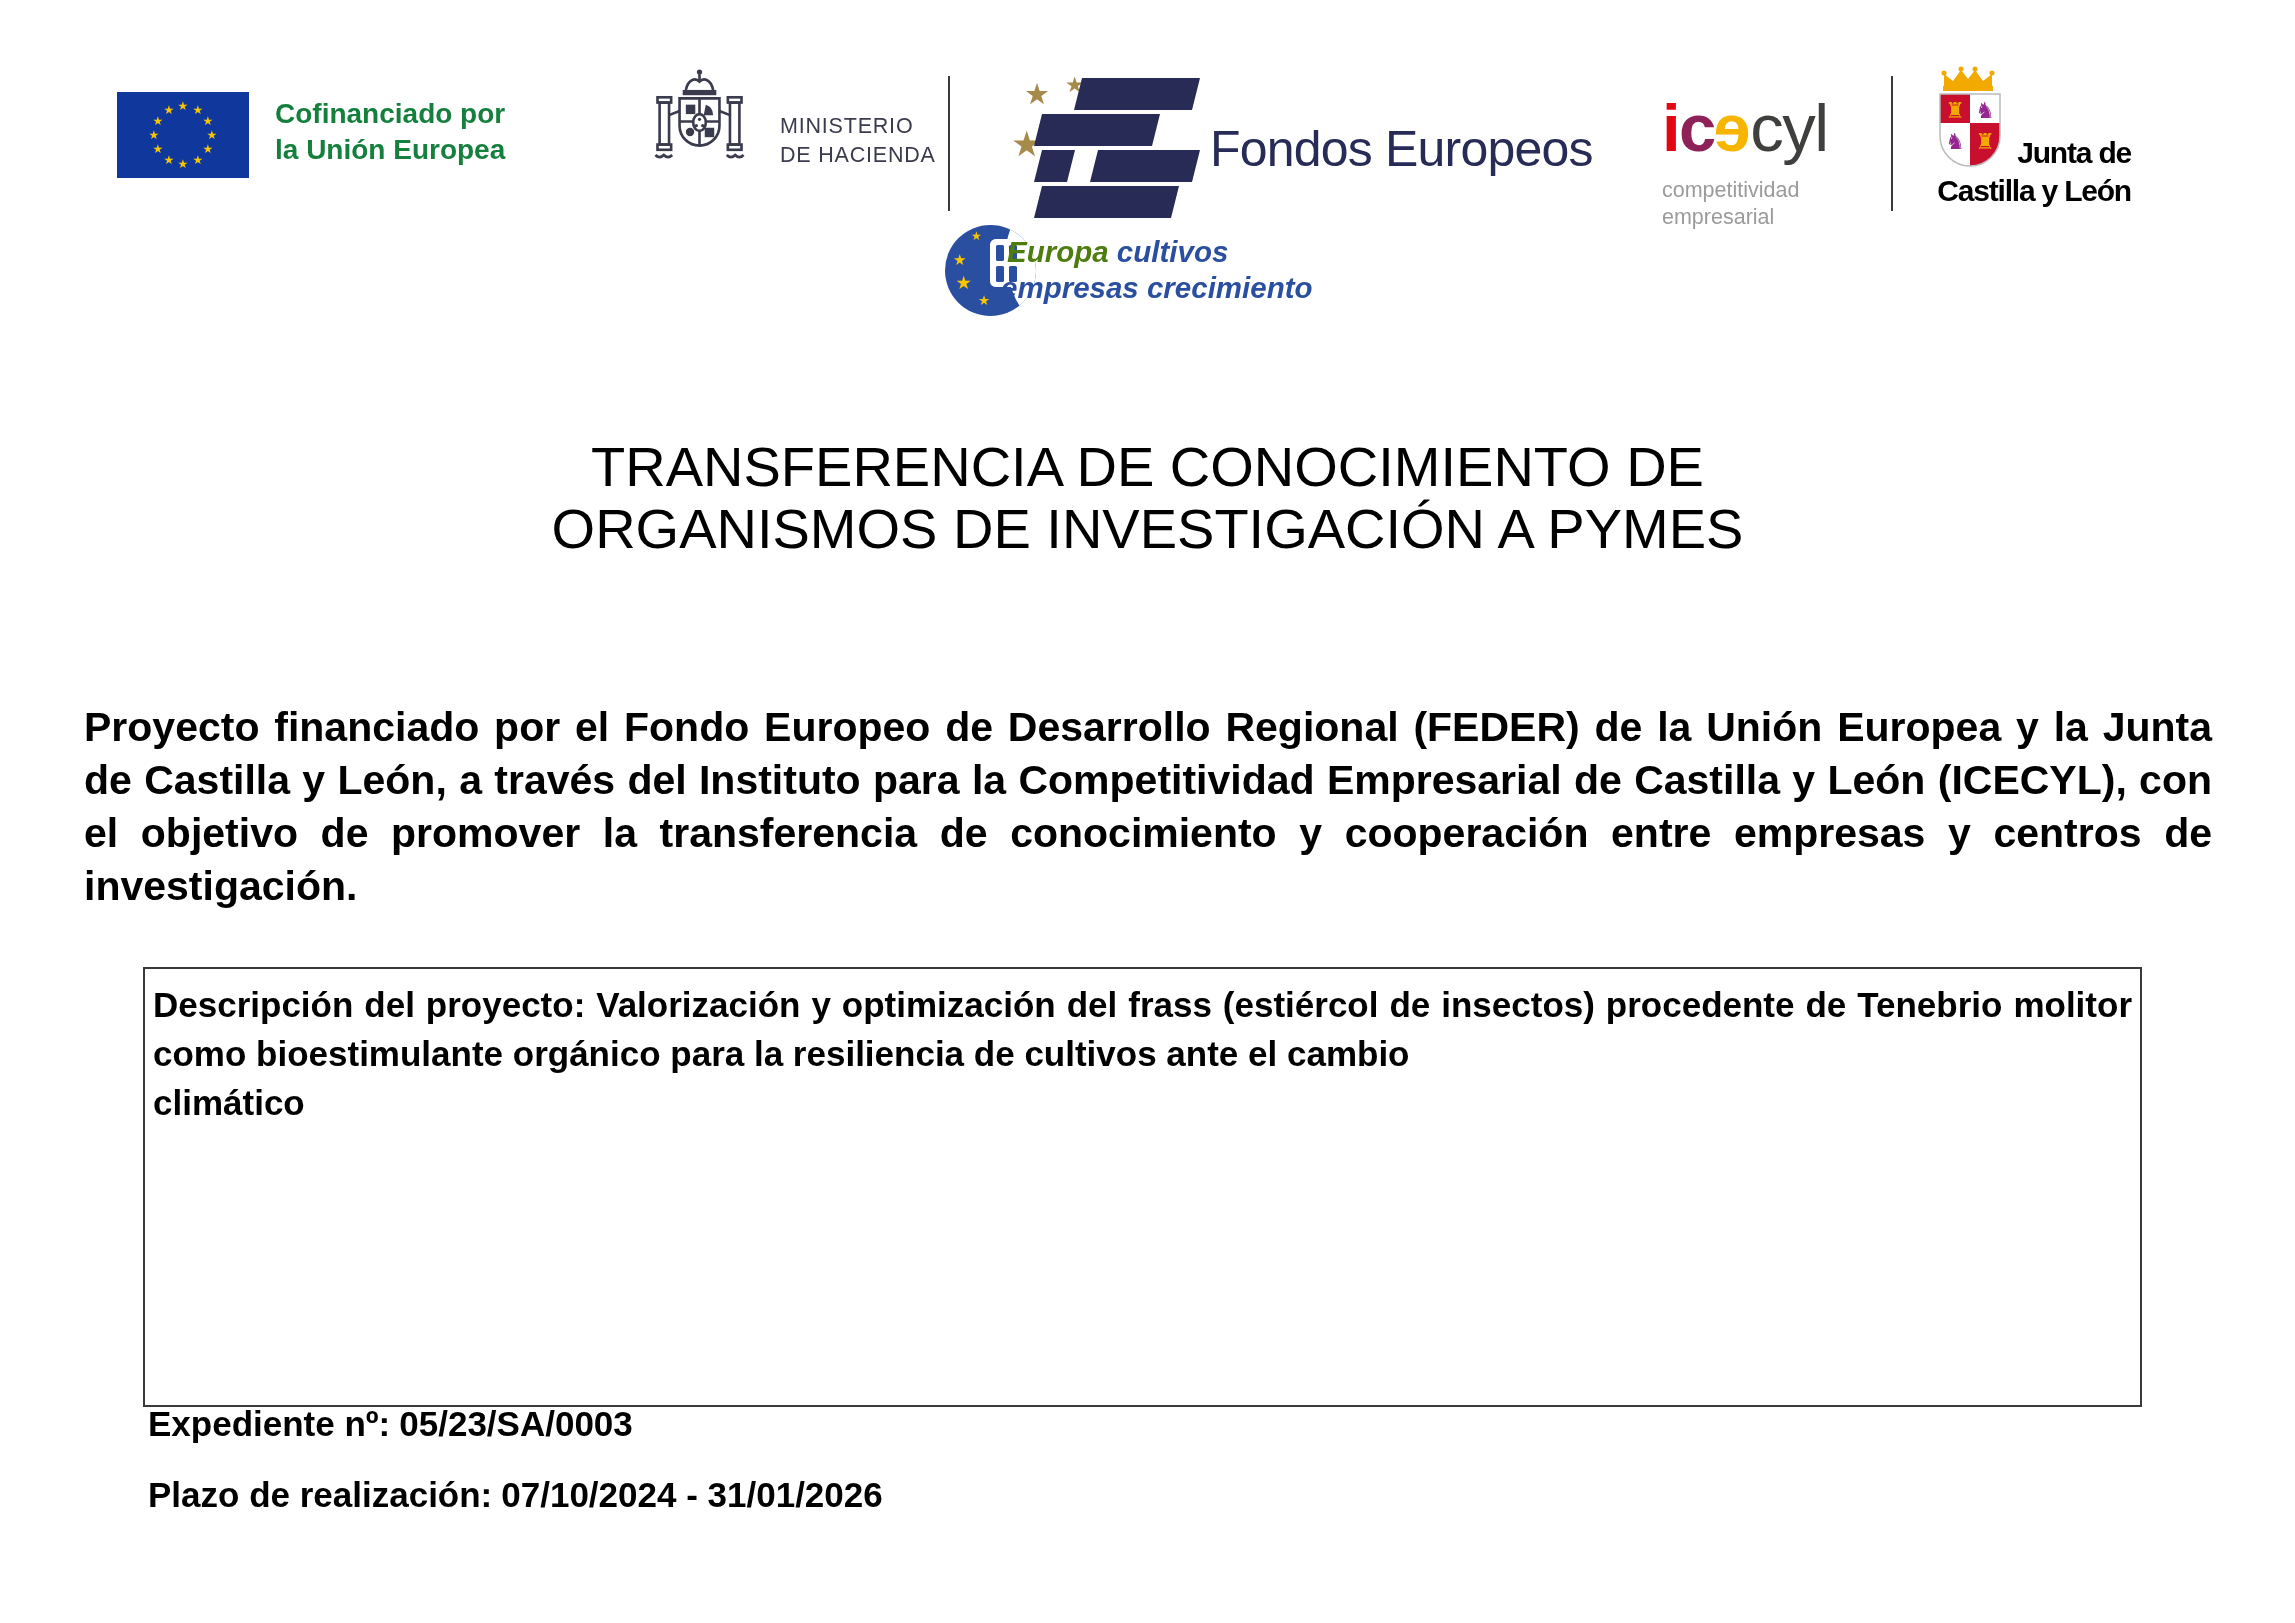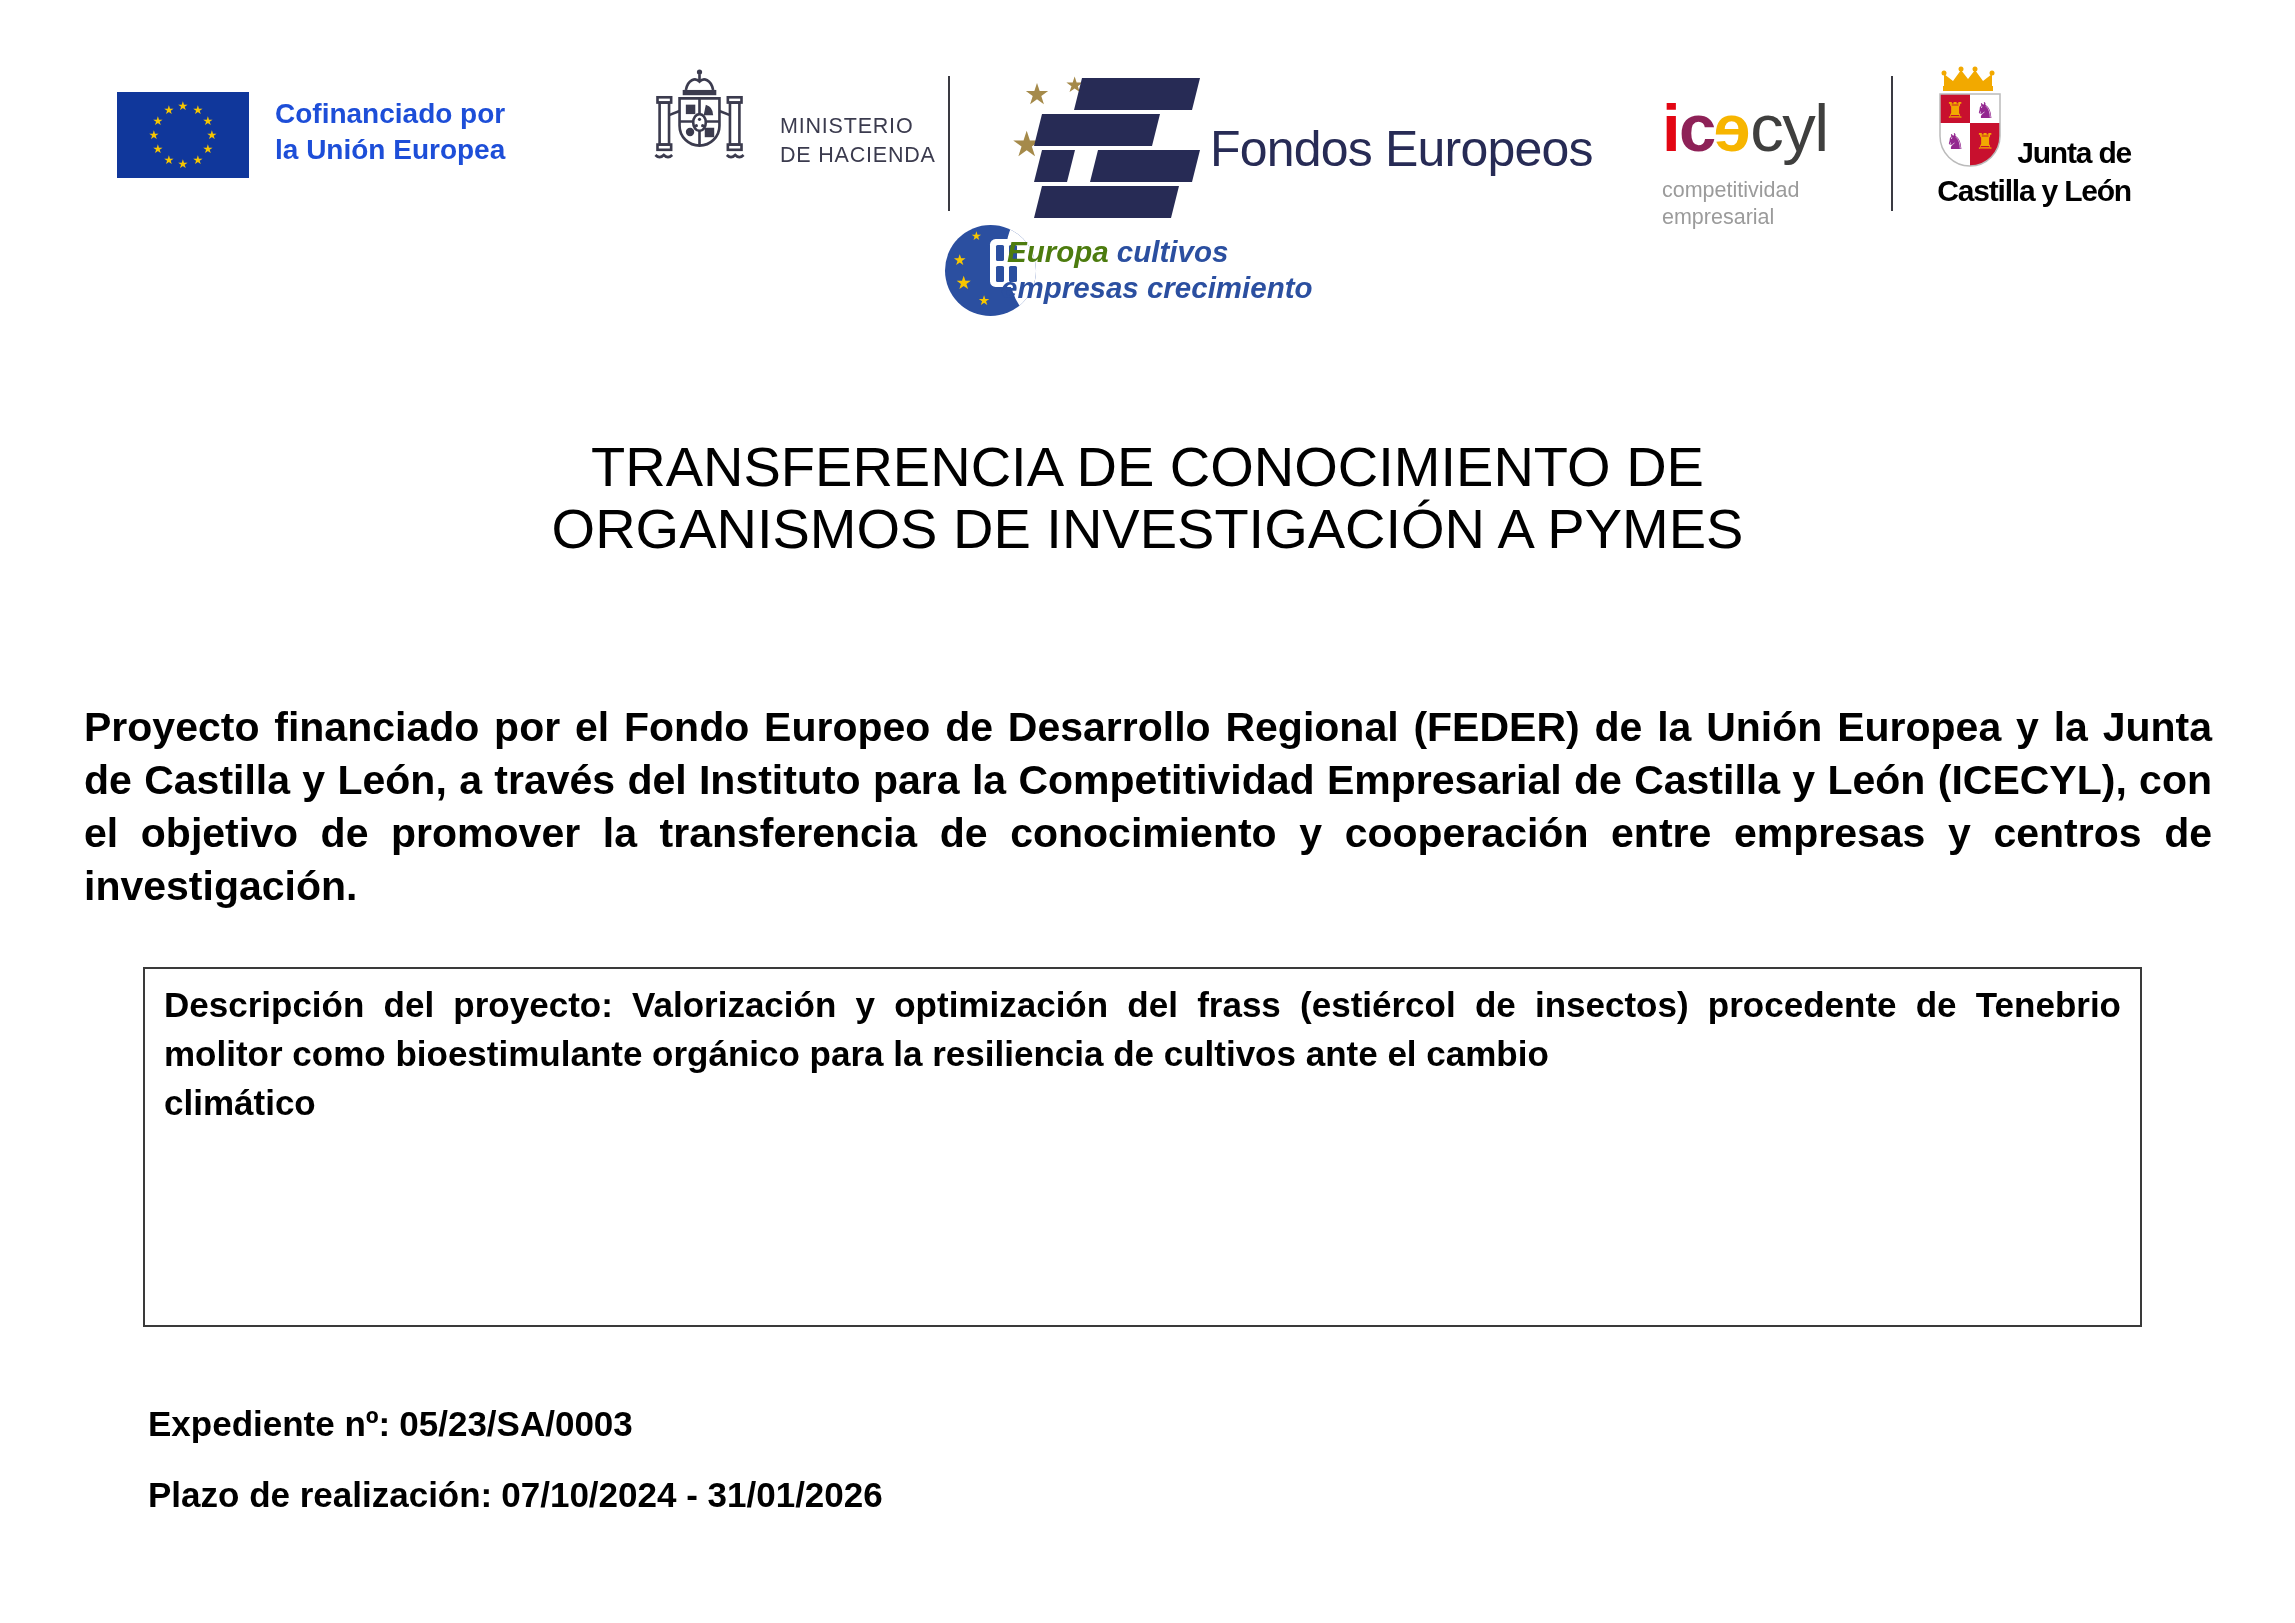--- a/index.html
+++ b/index.html
@@ -6,21 +6,21 @@
   body{
     width:2295px;height:1624px;background:#ffffff;position:relative;
     font-family:"Liberation Sans", sans-serif;color:#000;overflow:hidden;
   }
   .abs{position:absolute;}
   .pre{white-space:pre-line;}
 
   
   #eu-flag{left:117px;top:92px;width:132px;height:86px;background:#10379b;}
   #eu-flag .st{position:absolute;color:#f7c600;font-size:12px;line-height:12px;transform:translate(-50%,-50%);}
-  #eu-label{left:275px;top:96px;font-size:28px;font-weight:bold;line-height:36px;color:#1d4ed8;}
+  #eu-label{left:275px;top:96px;font-size:28px;font-weight:bold;line-height:36px;color:#15803d;}
 
   
   #ministerio-crest{left:647px;top:62px;}
   #ministerio-label{left:780px;top:112px;font-size:21.5px;line-height:29px;color:#3b3b4e;letter-spacing:0.8px;}
   .vdivider{width:2.4px;height:135px;background:#3a3a42;top:76px;}
   #divider-1{left:948px;}
   #divider-2{left:1891px;}
 
   
   .fbar{position:absolute;background:#272b55;height:32px;transform:skewX(-14deg);}
@@ -62,22 +62,22 @@
   #europa-line1{left:1007px;top:236px;}
   #europa-line1 .gray{color:#4d7c0f;}
   #europa-line1 .blue{color:#2b4fa0;}
   #europa-line2{left:1001px;top:272px;color:#2b4fa0;}
 
   
   #doc-title{left:0;top:436px;width:100%;text-align:center;font-size:56px;font-weight:normal;
              line-height:62px;letter-spacing:0;}
   #intro-paragraph{left:84px;top:701px;width:2128px;font-size:41px;font-weight:bold;
                    line-height:53px;text-align:justify;}
-  #description-box{left:143px;top:967px;width:1999px;height:360px;border:2.4px solid #3a3a3a;
-                   box-sizing:border-box;padding:11px 19px;}
+  #description-box{left:143px;top:967px;width:1999px;height:440px;border:2.4px solid #3a3a3a;
+                   box-sizing:border-box;padding:11px 8px;}
   #description-text{font-size:35px;font-weight:bold;line-height:49px;text-align:justify;}
   .meta-row{left:148px;font-size:35px;font-weight:bold;}
   #expediente-row{top:1404px;}
   #plazo-row{top:1475px;}
   .meta-row .val{margin-left:9px;}
 </style>
 </head>
 <body>
 
 <div class="abs" id="eu-flag">

